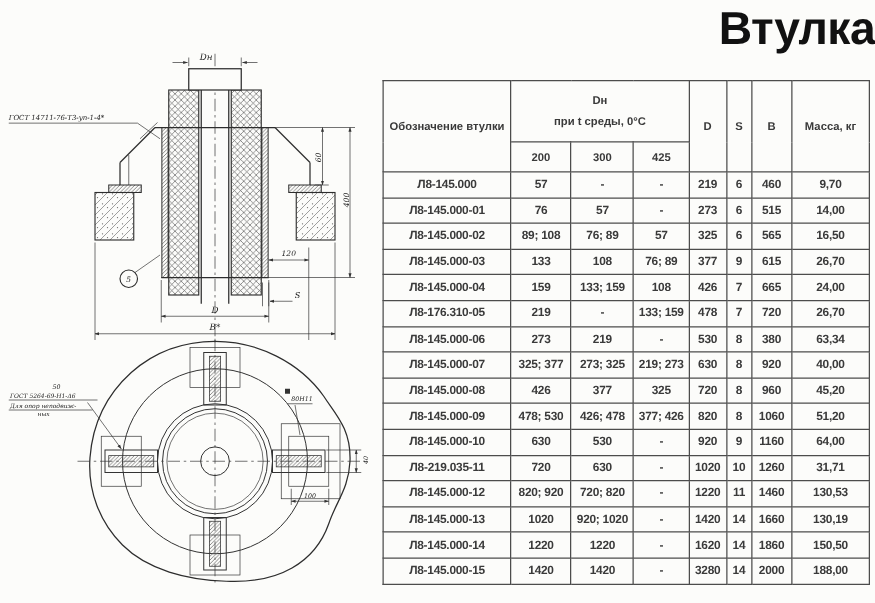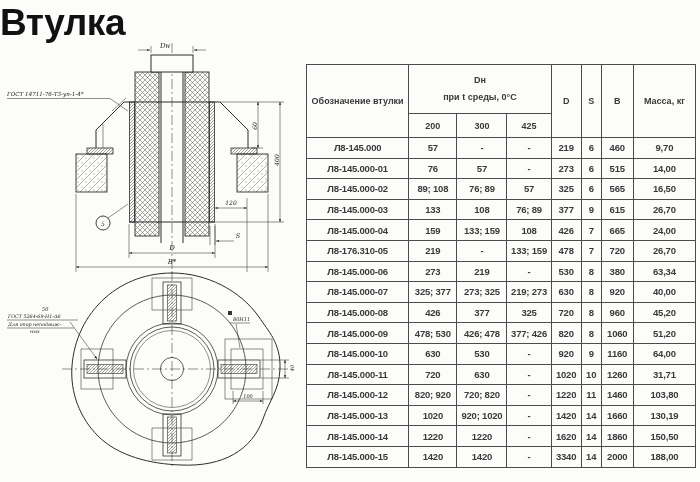--- a/index.html
+++ b/index.html
@@ -2,21 +2,21 @@
 <html><head>
 <meta charset="utf-8">
 <style>
   html,body{margin:0;padding:0;}
   body{
     width:700px;height:482px;position:relative;overflow:hidden;
     background:#fcfcfa;font-family:"Liberation Sans",sans-serif;
   }
   .page-title{
     position:absolute;top:2px;left:0;width:700px;height:46px;
-    text-align:left;font-size:37px;font-weight:700;color:#111;
+    text-align:right;font-size:37px;font-weight:700;color:#111;
     letter-spacing:-0.5px;
   }
   .drawing{position:absolute;left:0;top:40px;}
   .spec-table{
     position:absolute;left:306px;top:64px;width:390px;
     border-collapse:collapse;table-layout:fixed;color:#3a3a3a;
   }
   .spec-table th,.spec-table td{
     border:1px solid #4c4c4c;text-align:center;vertical-align:middle;
     padding:0;overflow:hidden;white-space:nowrap;
@@ -323,38 +323,38 @@
         <td>Л8-145.000-10</td>
         <td>630</td>
         <td>530</td>
         <td>-</td>
         <td>920</td>
         <td>9</td>
         <td>1160</td>
         <td>64,00</td>
       </tr>
       <tr>
-        <td>Л8-145.000-11</td>
+        <td>Л8-219.035-11</td>
         <td>720</td>
         <td>630</td>
         <td>-</td>
         <td>1020</td>
         <td>10</td>
         <td>1260</td>
         <td>31,71</td>
       </tr>
       <tr>
         <td>Л8-145.000-12</td>
         <td>820; 920</td>
         <td>720; 820</td>
         <td>-</td>
         <td>1220</td>
         <td>11</td>
         <td>1460</td>
-        <td>103,80</td>
+        <td>130,53</td>
       </tr>
       <tr>
         <td>Л8-145.000-13</td>
         <td>1020</td>
         <td>920; 1020</td>
         <td>-</td>
         <td>1420</td>
         <td>14</td>
         <td>1660</td>
         <td>130,19</td>
@@ -367,19 +367,19 @@
         <td>1620</td>
         <td>14</td>
         <td>1860</td>
         <td>150,50</td>
       </tr>
       <tr>
         <td>Л8-145.000-15</td>
         <td>1420</td>
         <td>1420</td>
         <td>-</td>
-        <td>3340</td>
+        <td>3280</td>
         <td>14</td>
         <td>2000</td>
         <td>188,00</td>
       </tr>
     </tbody>
 </table>
 
 </body></html>

